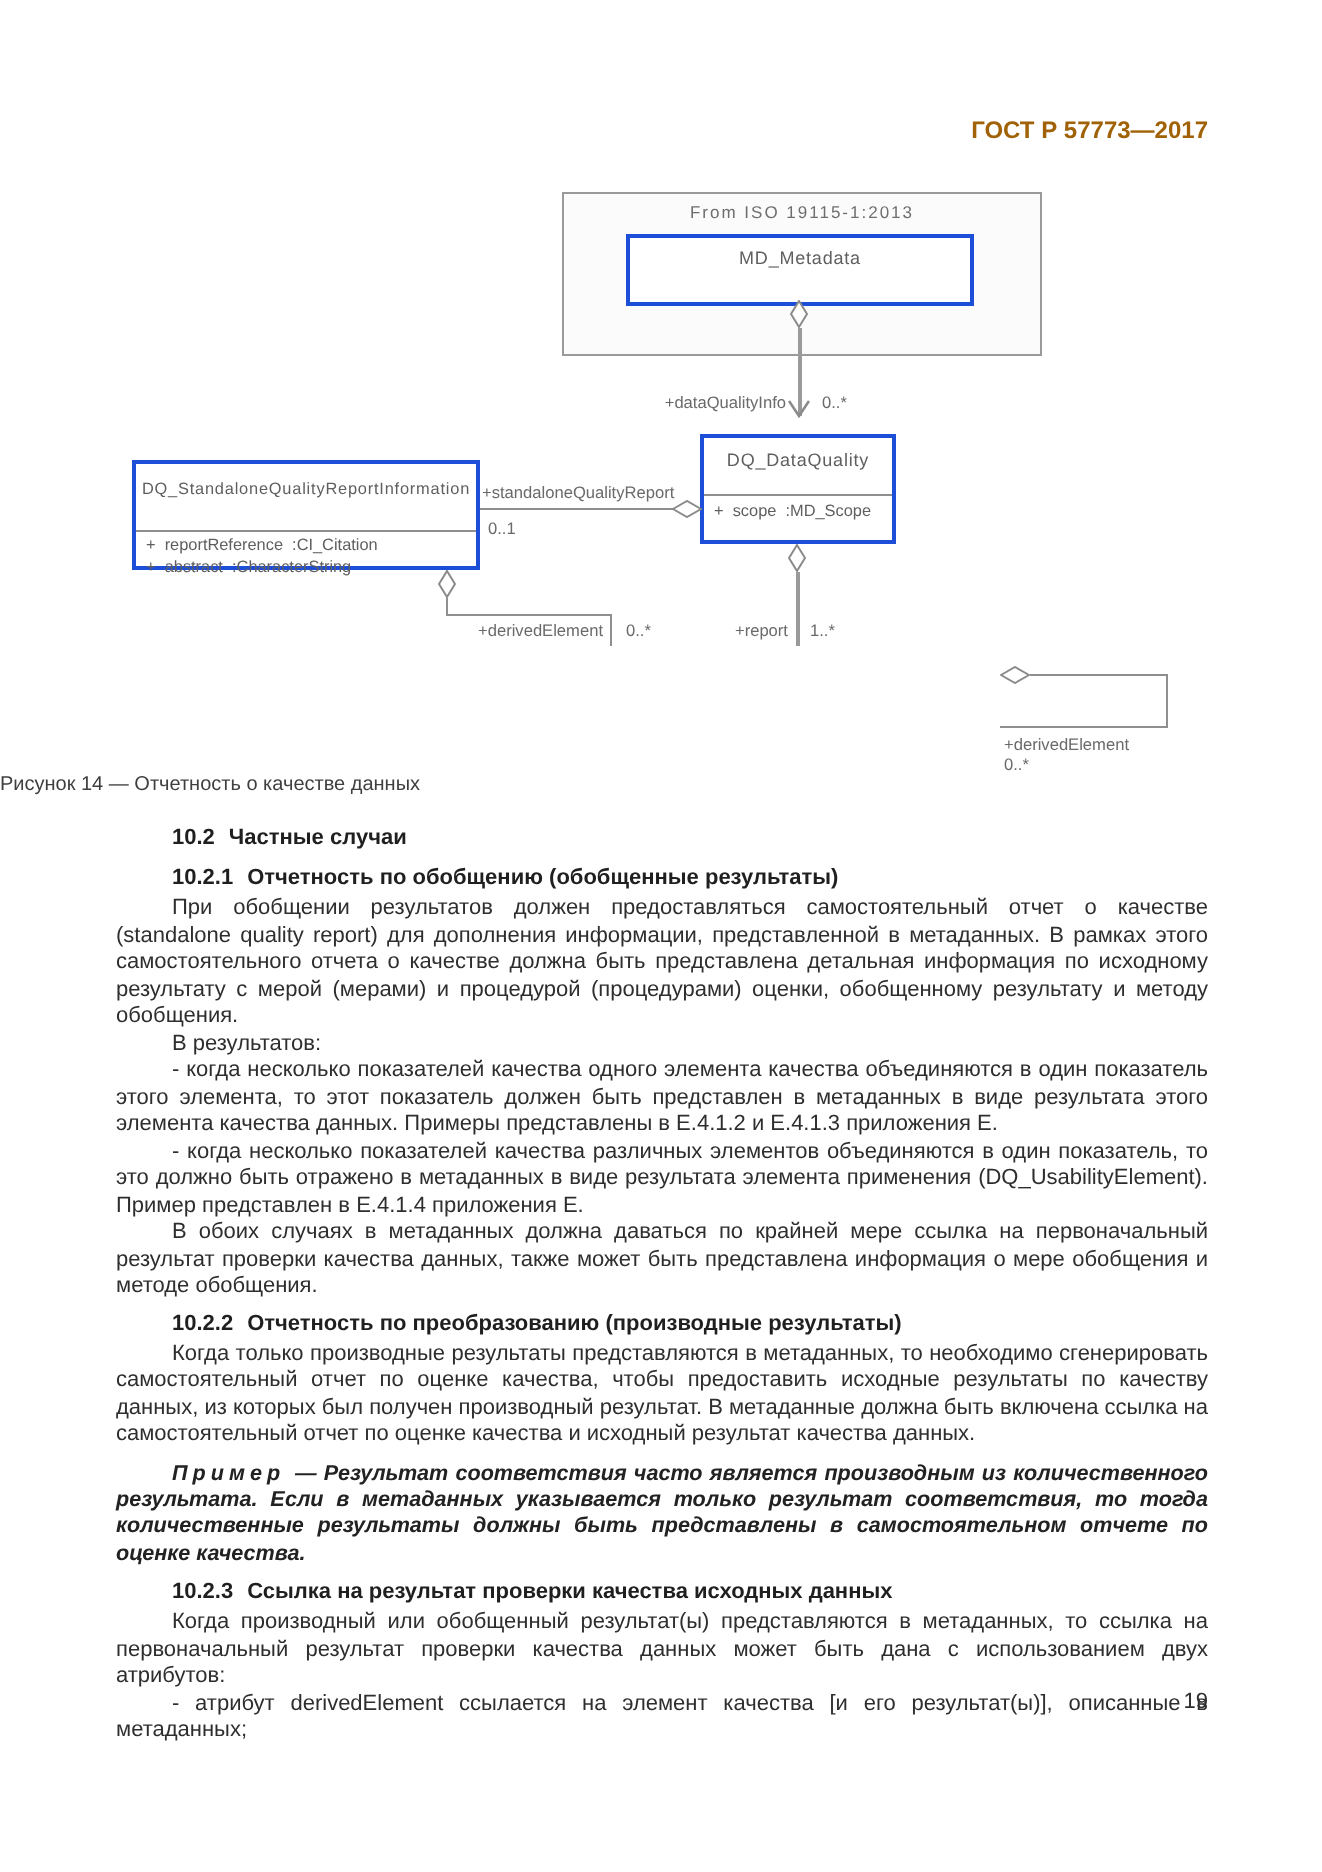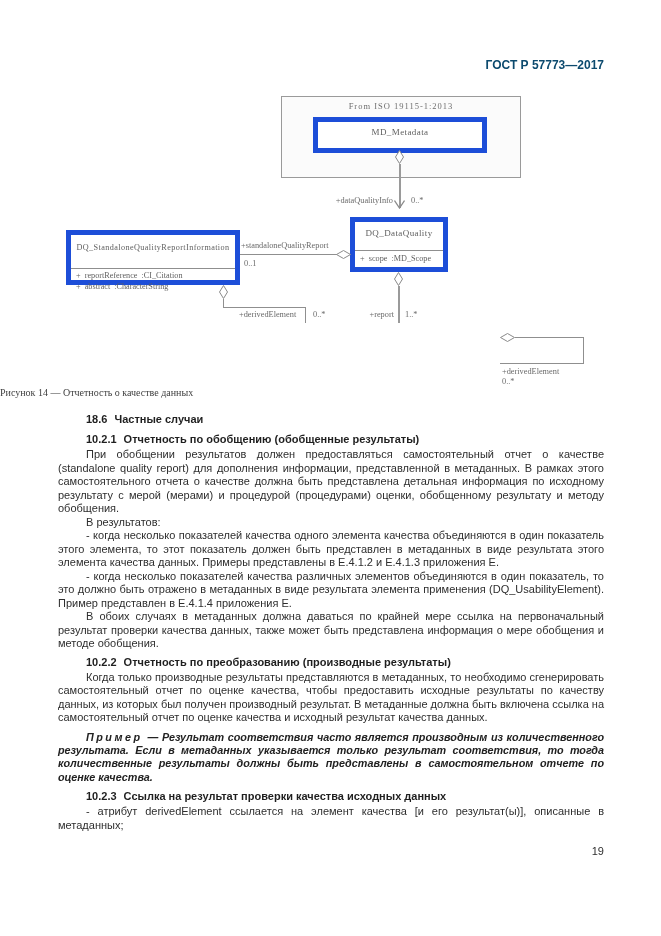--- a/index.html
+++ b/index.html
@@ -1,25 +1,25 @@
 <!DOCTYPE html>
 <html><head>
 <meta charset="utf-8">
 <style>
   html,body{margin:0;padding:0;background:#ffffff;}
   .page{position:relative;width:661px;height:936px;background:#ffffff;overflow:hidden;
         font-family:"Liberation Sans","DejaVu Sans",sans-serif;color:#2e2e2e;}
   
-  .doc-number{position:absolute;top:58px;right:57px;font-size:12px;font-weight:bold;color:#0c4a6e;}
+  .doc-number{position:absolute;top:58px;right:57px;font-size:12px;font-weight:bold;color:#a16207;}
   
-  .diagram{position:absolute;left:0;top:90px;width:550px;height:316px;font-family:Liberation Serif, serif;}
+  .diagram{position:absolute;left:0;top:90px;width:550px;height:316px;font-family:Liberation Sans, sans-serif;}
   .diagram *{box-sizing:border-box;}
   .uml-frame{position:absolute;border:1px solid #9a9a9a;background:#fbfbfb;}
   .uml-frame-label{display:block;margin-top:4px;text-align:center;font-size:8.5px;color:#6e6e6e;letter-spacing:1px;}
-  .uml-class{position:absolute;border:5px solid #1d4ed8;background:#ffffff;}
+  .uml-class{position:absolute;border:2px solid #1d4ed8;background:#ffffff;}
   .uml-title{display:block;text-align:center;font-size:9px;color:#5f5f5f;letter-spacing:.4px;}
   .uml-sep{border-bottom:1px solid #8f8f8f;}
   .uml-attrs{padding:3px 5px;}
   .uml-attr{display:block;font-size:8.2px;line-height:10.5px;color:#5f5f5f;white-space:pre;}
   .lbl{position:absolute;font-size:8.3px;color:#6a6a6a;white-space:pre;}
   .mult{position:absolute;font-size:8.3px;color:#6a6a6a;white-space:pre;}
   .h-line{position:absolute;height:1px;background:#8f8f8f;}
   .v-line{position:absolute;width:1px;background:#8f8f8f;}
   .v-line.thick{width:2px;background:#9a9a9a;}
   .dia{position:absolute;}
@@ -115,21 +115,21 @@
     <div class="h-line" style="left:500px;top:273px;width:84px;"></div>
     <div class="lbl" style="left:502px;top:277px;">+derivedElement</div>
     <div class="mult" style="left:502px;top:287px;">0..*</div>
 
     <div class="caption">Рисунок 14 — Отчетность о качестве данных</div>
   </div>
 
   <div class="content">
 
     <p class="heading h-first">
-      <span class="hnum">18.6</span><span>Частные случаи</span>
+      <span class="hnum">10.2</span><span>Частные случаи</span>
     </p>
 
     <p class="heading h-sub">
       <span class="hnum">10.2.1</span><span>Отчетность по обобщению (обобщенные результаты)</span>
     </p>
     <p class="para">При обобщении результатов должен предоставляться самостоятельный отчет о качестве (standalone quality report) для дополнения информации, представленной в метаданных. В рамках этого самостоятельного отчета о качестве должна быть представлена детальная информация по исходному результату с мерой (мерами) и процедурой (процедурами) оценки, обобщенному результату и методу обобщения.</p>
     <p class="para">В результатов:</p>
     <p class="para">- когда несколько показателей качества одного элемента качества объединяются в один показатель этого элемента, то этот показатель должен быть представлен в метаданных в виде результата этого элемента качества данных. Примеры представлены в Е.4.1.2 и Е.4.1.3 приложения Е.</p>
     <p class="para">- когда несколько показателей качества различных элементов объединяются в один показатель, то это должно быть отражено в метаданных в виде результата элемента применения (DQ_UsabilityElement). Пример представлен в Е.4.1.4 приложения Е.</p>
     <p class="para">В обоих случаях в метаданных должна даваться по крайней мере ссылка на первоначальный результат проверки качества данных, также может быть представлена информация о мере обобщения и методе обобщения.</p>
@@ -139,18 +139,19 @@
     </p>
     <p class="para">Когда только производные результаты представляются в метаданных, то необходимо сгенерировать самостоятельный отчет по оценке качества, чтобы предоставить исходные результаты по качеству данных, из которых был получен производный результат. В метаданные должна быть включена ссылка на самостоятельный отчет по оценке качества и исходный результат качества данных.</p>
 
     <p class="example">
       <span class="ex-label">Пример</span><span>— Результат соответствия часто является производным из количественного результата. Если в метаданных указывается только результат соответствия, то тогда количественные результаты должны быть представлены в самостоятельном отчете по оценке качества.</span>
     </p>
 
     <p class="heading h-sub" style="margin-top:5px;">
       <span class="hnum">10.2.3</span><span>Ссылка на результат проверки качества исходных данных</span>
     </p>
+    <p class="para">Когда производный или обобщенный результат(ы) представляются в метаданных, то ссылка на первоначальный результат проверки качества данных может быть дана с использованием двух атрибутов:</p>
     <p class="para">- атрибут derivedElement ссылается на элемент качества [и его результат(ы)], описанные в метаданных;</p>
   </div>
 
   <div class="page-number">19</div>
 
 </div>
 
 </body></html>

